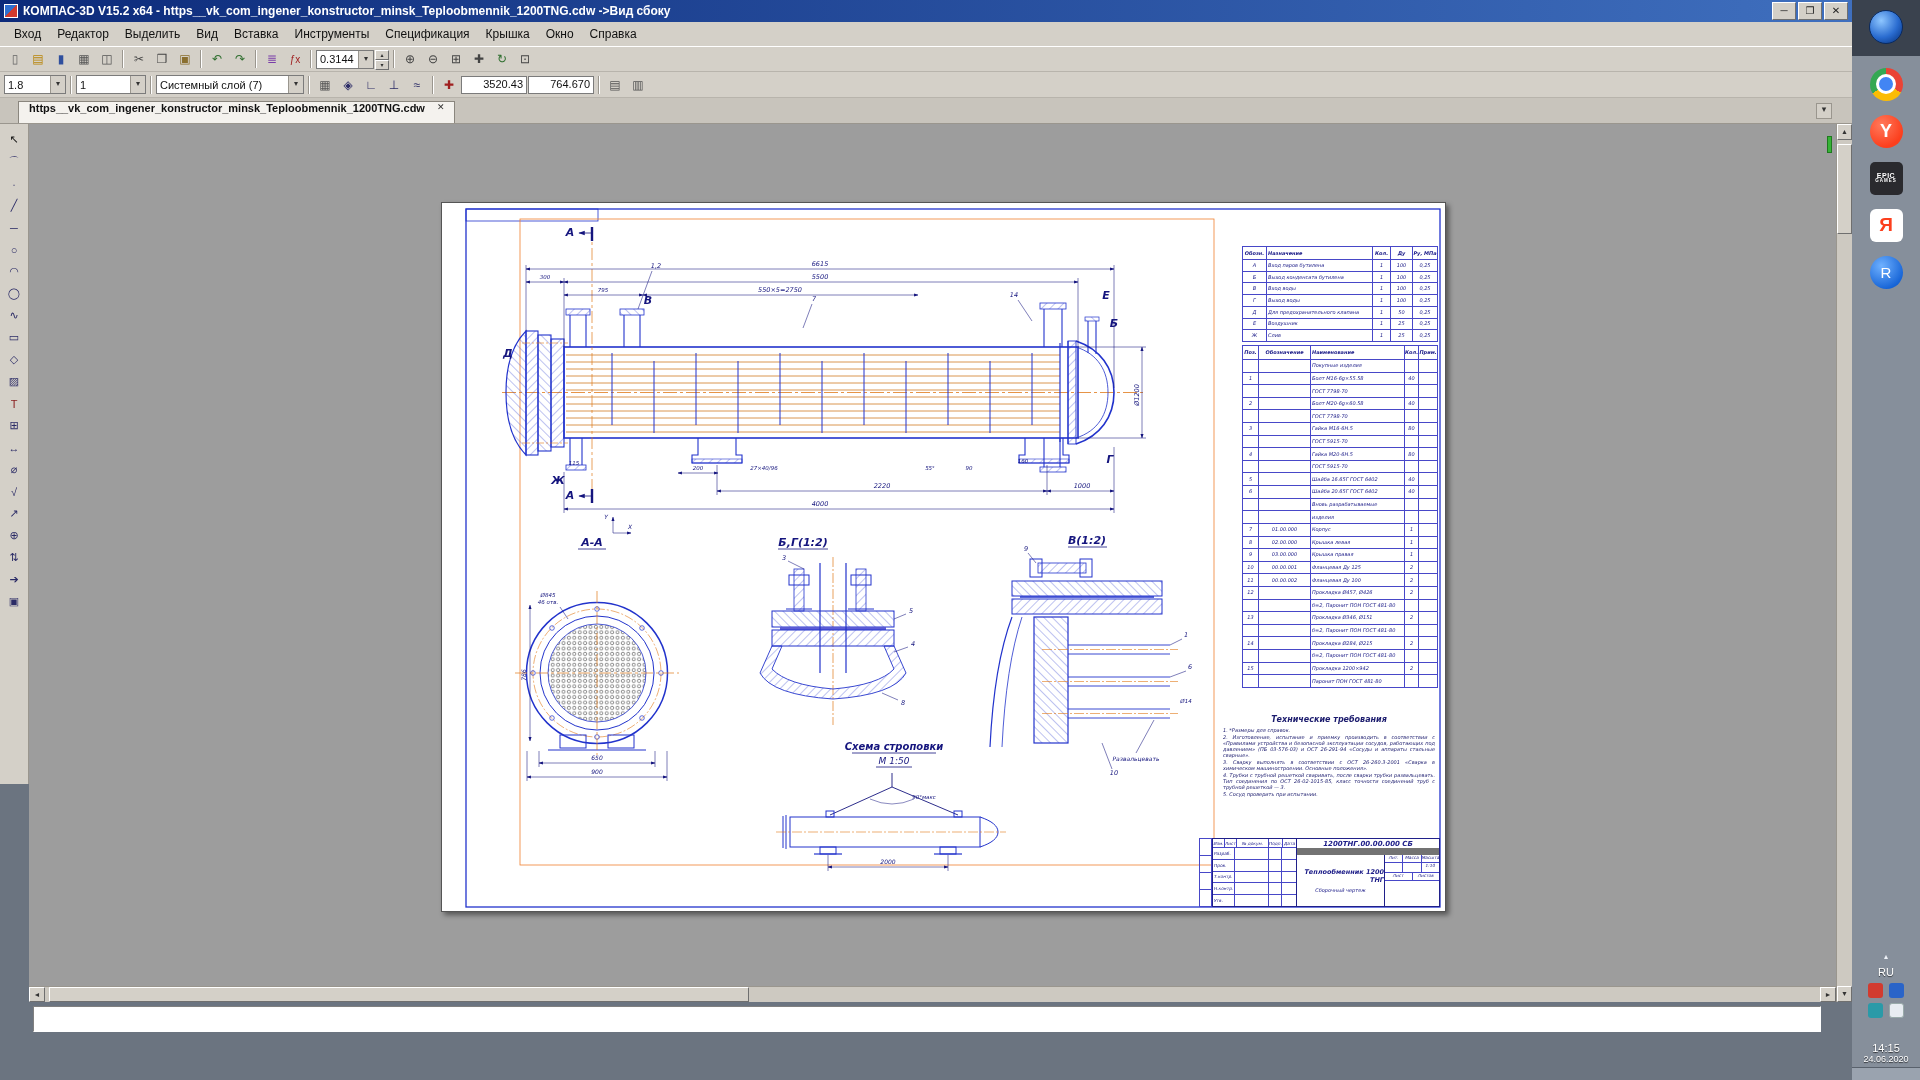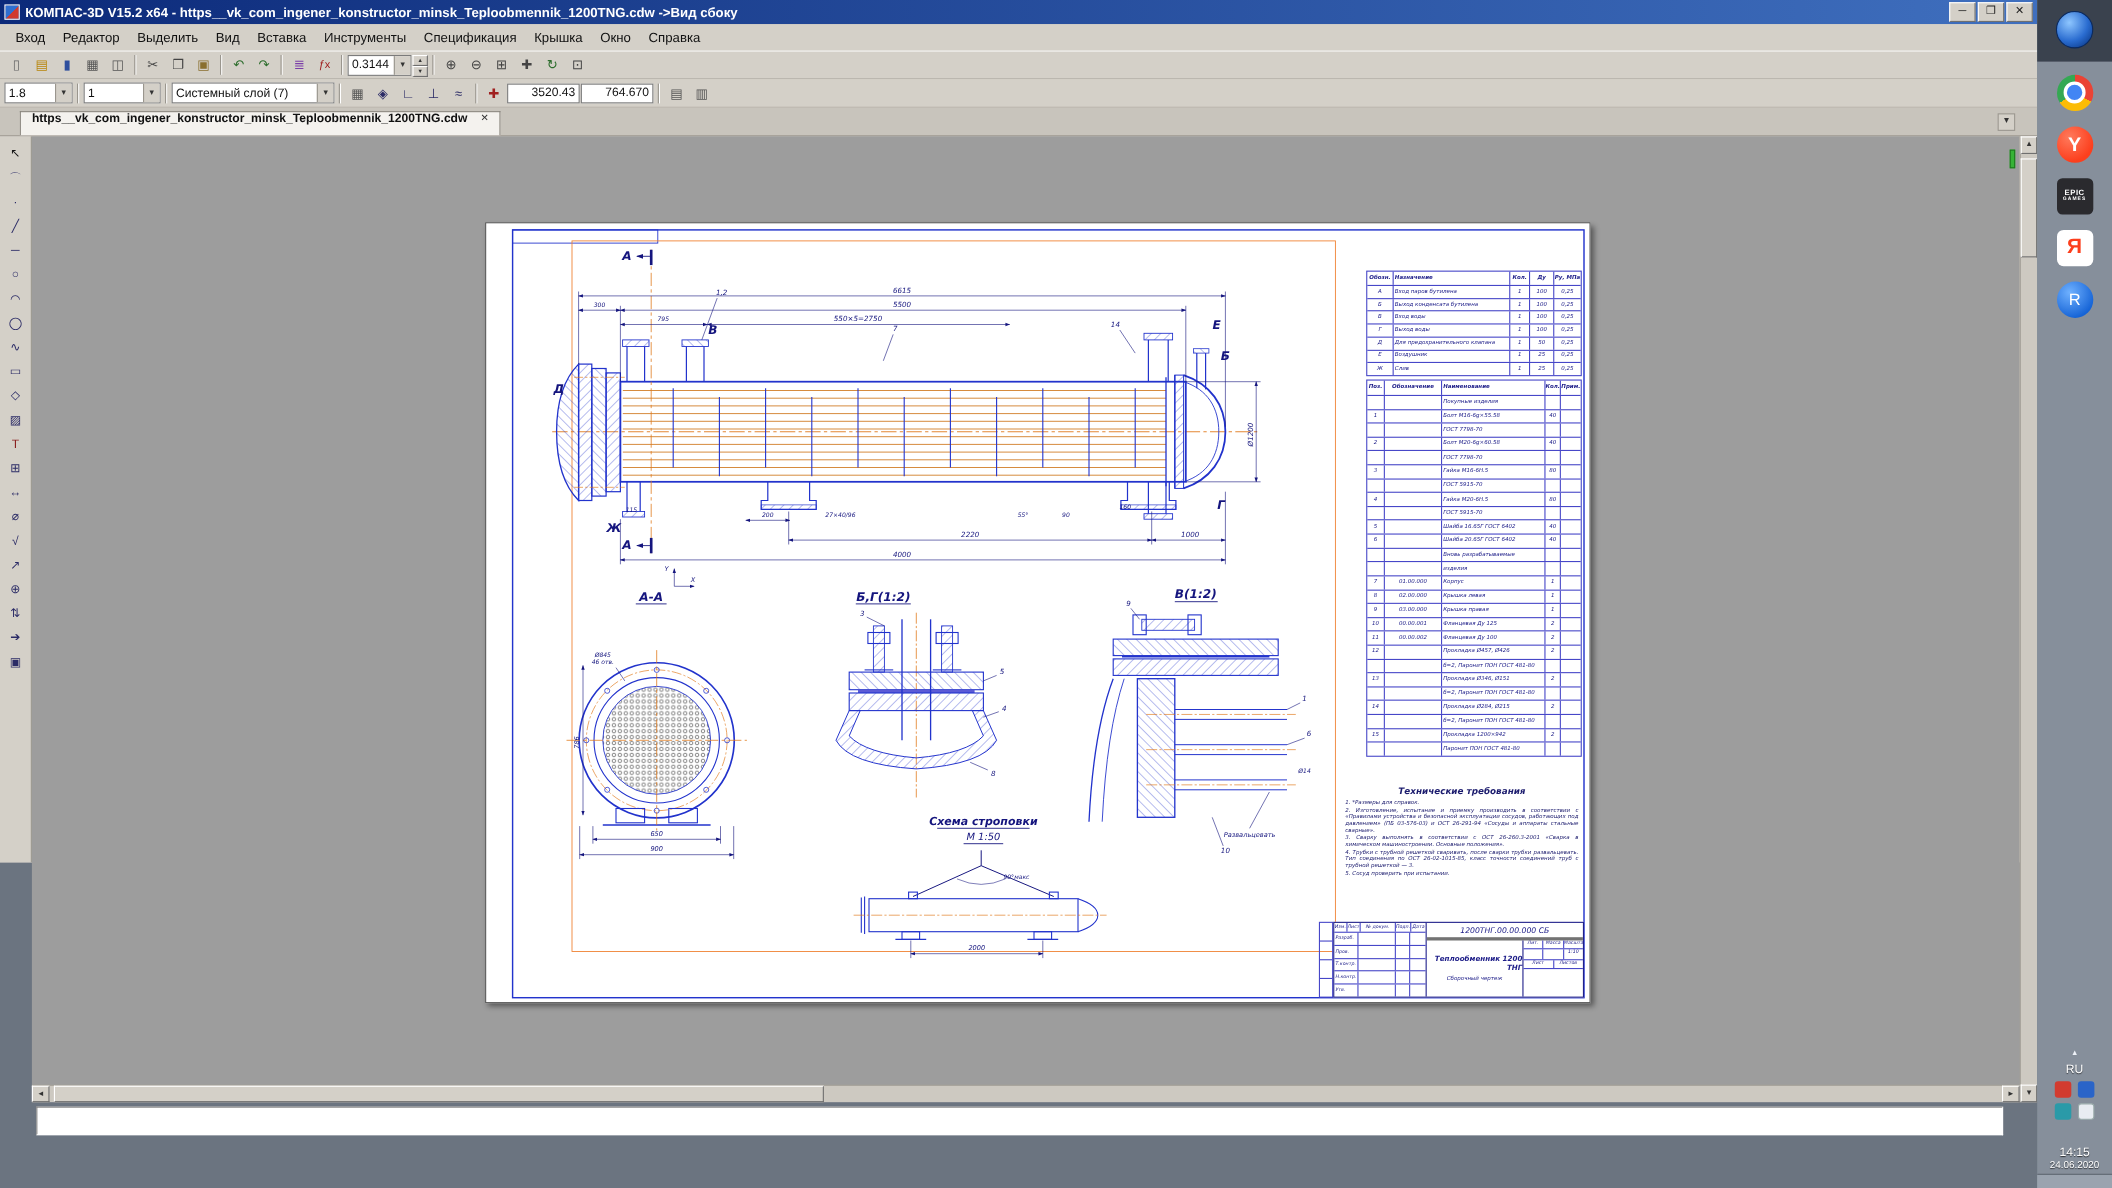--- a/index.html
+++ b/index.html
@@ -79,21 +79,21 @@
 .tb-hrow{flex:0 0 9px;display:flex;border-bottom:1px solid #4747c8;font-size:4.3px}
 .tb-hrow div{border-right:1px solid #4747c8;display:flex;align-items:center;justify-content:center;overflow:hidden}
 .tb-rows{flex:1;display:flex;flex-direction:column}
 .tb-rrow{flex:1;display:flex;border-bottom:1px solid #4747c8;font-size:4.3px}
 .tb-rrow:last-child{border-bottom:none}
 .tb-rl{width:22px;border-right:1px solid #4747c8;padding-left:1px;display:flex;align-items:center}
 .tb-rm{width:34px;border-right:1px solid #4747c8}
 .tb-rv{flex:1;border-right:1px solid #4747c8}
 .tb-rd{width:14px}
 .tb-right{flex:1;display:flex;flex-direction:column}
-.tb-desig{flex:0 0 16px;border-bottom:3px solid #737373;display:flex;align-items:center;justify-content:center;font-size:7px;font-weight:normal}
+.tb-desig{flex:0 0 16px;border-bottom:7px solid #737373;display:flex;align-items:center;justify-content:center;font-size:7px;font-weight:bold}
 .tb-main{flex:1;display:flex}
 .tb-name{width:88px;border-right:1px solid #20208a;display:flex;flex-direction:column;align-items:center;justify-content:center}
 .tb-name1{font-size:6.5px;font-weight:bold;text-align:right}
 .tb-name2{font-size:5px;margin-top:3px}
 .tb-grid{flex:1;display:flex;flex-direction:column;font-size:4.3px}
 .tb-g{display:flex;border-bottom:1px solid #4747c8}
 .tb-g span{flex:1;border-right:1px solid #4747c8;text-align:center;overflow:hidden}
 .tb-g span:last-child{border-right:none}
 .tb-g.h{flex:0 0 8px}
 .tb-g.v{flex:0 0 10px}

